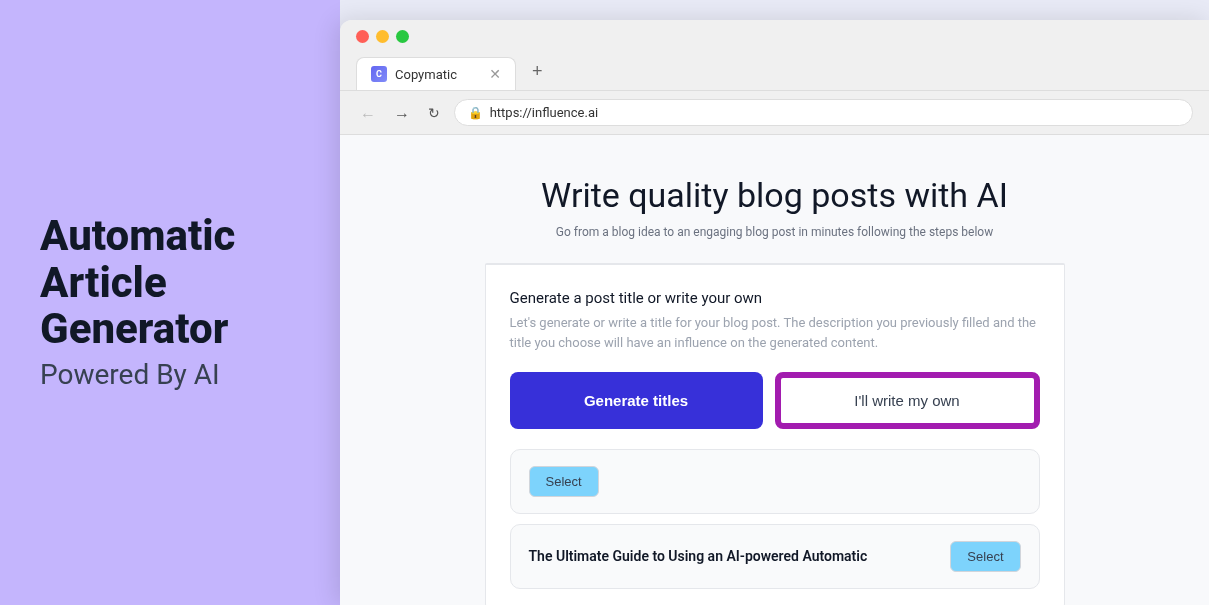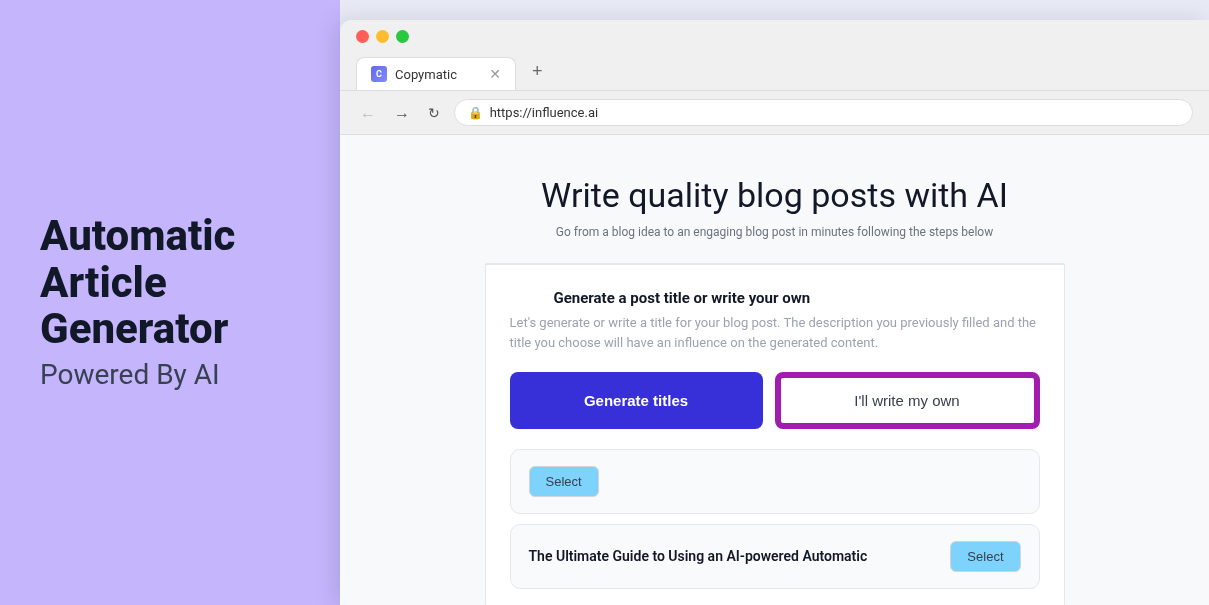--- a/index.html
+++ b/index.html
@@ -228,24 +228,23 @@
       border: 1px solid #e5e7eb;
       border-top: none;
       border-radius: 0 0 10px 10px;
       width: 100%;
       max-width: 580px;
       padding: 24px;
     }
 
     .card-heading {
       font-size: 15px;
-      font-weight: 700;
+      font-weight: 400;
       color: #111827;
       margin-bottom: 6px;
-      margin-left: 44px;
     }
 
     .card-desc {
       font-size: 13px;
       color: #9ca3af;
       margin-bottom: 20px;
       line-height: 1.5;
     }
 
     .action-buttons {

